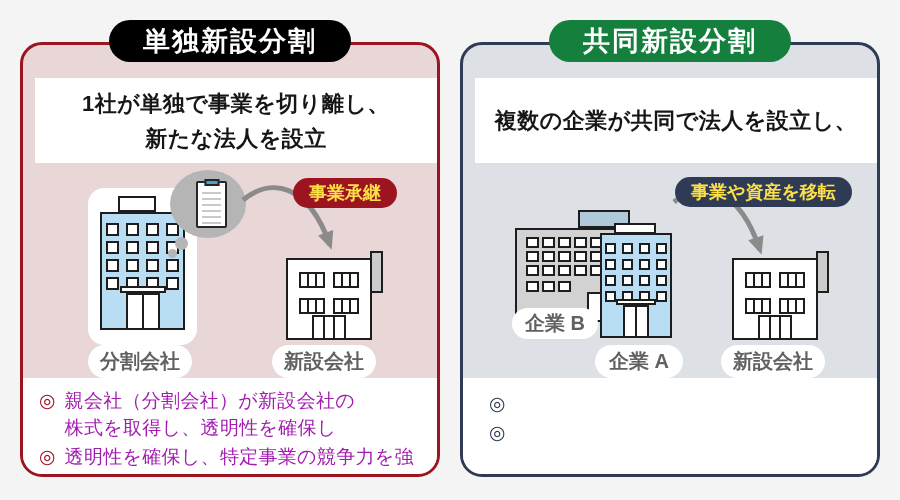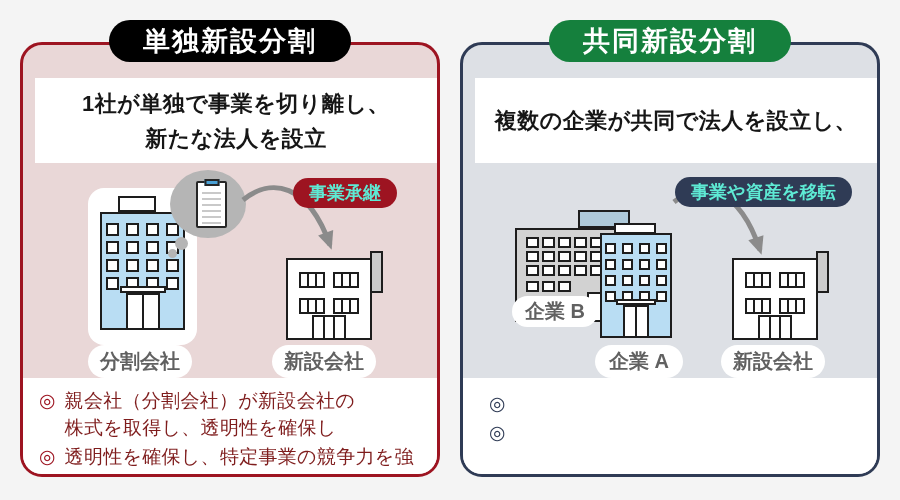--- a/index.html
+++ b/index.html
@@ -22,35 +22,35 @@
          display:flex;flex-direction:column;justify-content:center;align-items:center;}
   .desc-line{font-size:22px;font-weight:bold;color:#161616;line-height:35px;letter-spacing:.5px;}
 
   .band-bullets{position:absolute;left:0;right:0;top:333px;bottom:0;background:#fff;
          padding:9px 8px 0 16px;box-sizing:border-box;}
   .panel-right .band-bullets{padding-left:26px;padding-top:12px;}
   .bullet{display:flex;align-items:flex-start;margin-bottom:2px;}
   .bullet .mark{font-size:19px;font-weight:bold;line-height:27px;margin-right:9px;}
   .panel-left .mark{color:#9d1421;}
   .panel-right .mark{color:#2f3b55;}
-  .bline{display:block;font-size:19px;line-height:27px;color:#7f1d1d;letter-spacing:.3px;}
+  .bline{display:block;font-size:19px;line-height:27px;color:#a21caf;letter-spacing:.3px;}
   .panel-right .bline{line-height:28px;}
 
   
   .white-card{position:absolute;left:65px;top:143px;width:109px;height:157px;background:#fff;
          border-radius:16px;z-index:1;}
   .flow-badge{position:absolute;height:30px;line-height:30px;border-radius:15px;padding:0 16px;
-         color:#5eead4;font-weight:bold;font-size:18px;white-space:nowrap;z-index:4;}
+         color:#fde047;font-weight:bold;font-size:18px;white-space:nowrap;z-index:4;}
   .fb-left{left:270px;top:133px;background:#9d1421;}
   .fb-right{left:212px;top:132px;background:#2f3b55;}
   .pill{position:absolute;height:33px;line-height:33px;border-radius:17px;background:#fff;
          color:#616161;font-weight:bold;font-size:20px;text-align:center;z-index:3;}
   .pl-source{left:65px;top:300px;width:104px;}
   .pl-new{left:249px;top:300px;width:104px;}
-  .pr-b{left:49px;top:251px;width:86px;height:31px;line-height:31px;}
+  .pr-b{left:49px;top:263px;width:86px;height:31px;line-height:31px;}
   .pr-a{left:132px;top:300px;width:88px;}
   .pr-new{left:258px;top:300px;width:104px;}
 
   .arrow{position:absolute;z-index:2;}
   .ar-l{left:210px;top:130px;}
   .ar-r{left:200px;top:132px;}
 
   
   .bld{position:absolute;}
   .bb1{left:77px;top:167px;width:85px;height:118px;z-index:2;}

